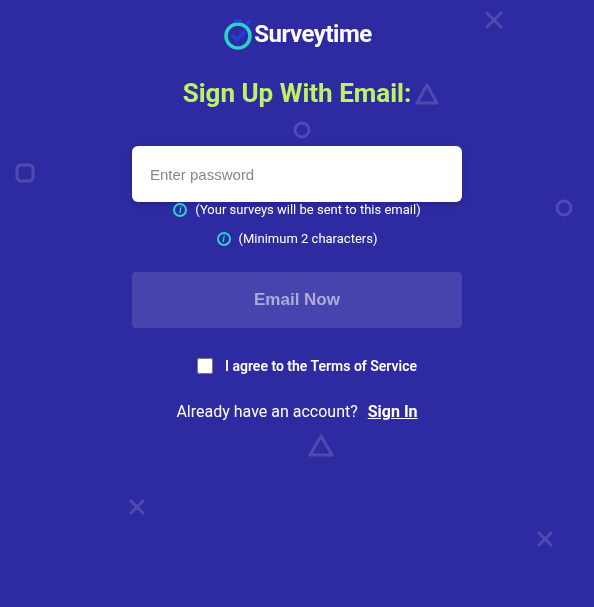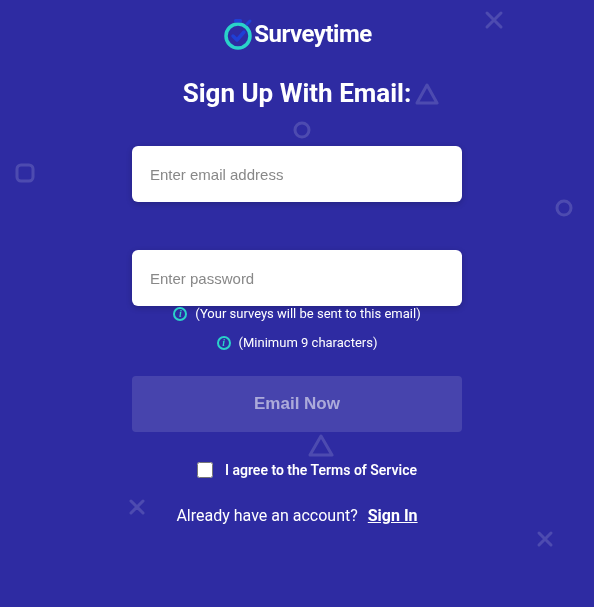--- a/index.html
+++ b/index.html
@@ -40,21 +40,21 @@
       width: 32px;
       height: 32px;
     }
     .logo-text {
       color: #fff;
       font-size: 24px;
       font-weight: 700;
       letter-spacing: -0.5px;
     }
     .heading {
-      color: #ffffff;
+      color: #bef264;
       font-size: 26px;
       font-weight: 700;
       margin-bottom: 38px;
     }
     .input {
       width: 330px;
       height: 56px;
       border: none;
       border-radius: 6px;
       background: #fff;
@@ -191,32 +191,31 @@
         <path d="M11 18 L15 22 L22 14" fill="none" stroke="#1f3fd6" stroke-width="3.5" stroke-linecap="round" stroke-linejoin="round"></path>
         <rect x="12" y="1" width="8" height="3.5" rx="1.5" fill="#1f3fd6"></rect>
         <line x1="25" y1="6" x2="28" y2="3" stroke="#1f3fd6" stroke-width="3" stroke-linecap="round"></line>
       </svg>
     </span>
     <span class="logo-text">Surveytime</span>
   </div>
 
   <h1 class="heading">Sign Up With Email:</h1>
 
-  <input type="email" class="input input-email" placeholder="Enter email address" style="">
 
   <input type="password" class="input input-password" placeholder="Enter password" style="">
 
   <div class="hint">
     <span class="hint-icon">i</span>
     <span>(Your surveys will be sent to this email)</span>
   </div>
 
   <div class="hint hint2">
     <span class="hint-icon">i</span>
-    <span>(Minimum 9 characters)</span>
+    <span>(Minimum 2 characters)</span>
   </div>
 
   <button class="start-btn">Email Now</button>
 
   <div class="tos">
     <input type="checkbox" class="checkbox" style="">
     <span class="tos-label">I agree to the Terms of Service</span>
   </div>
 
   <div class="signin-row">

